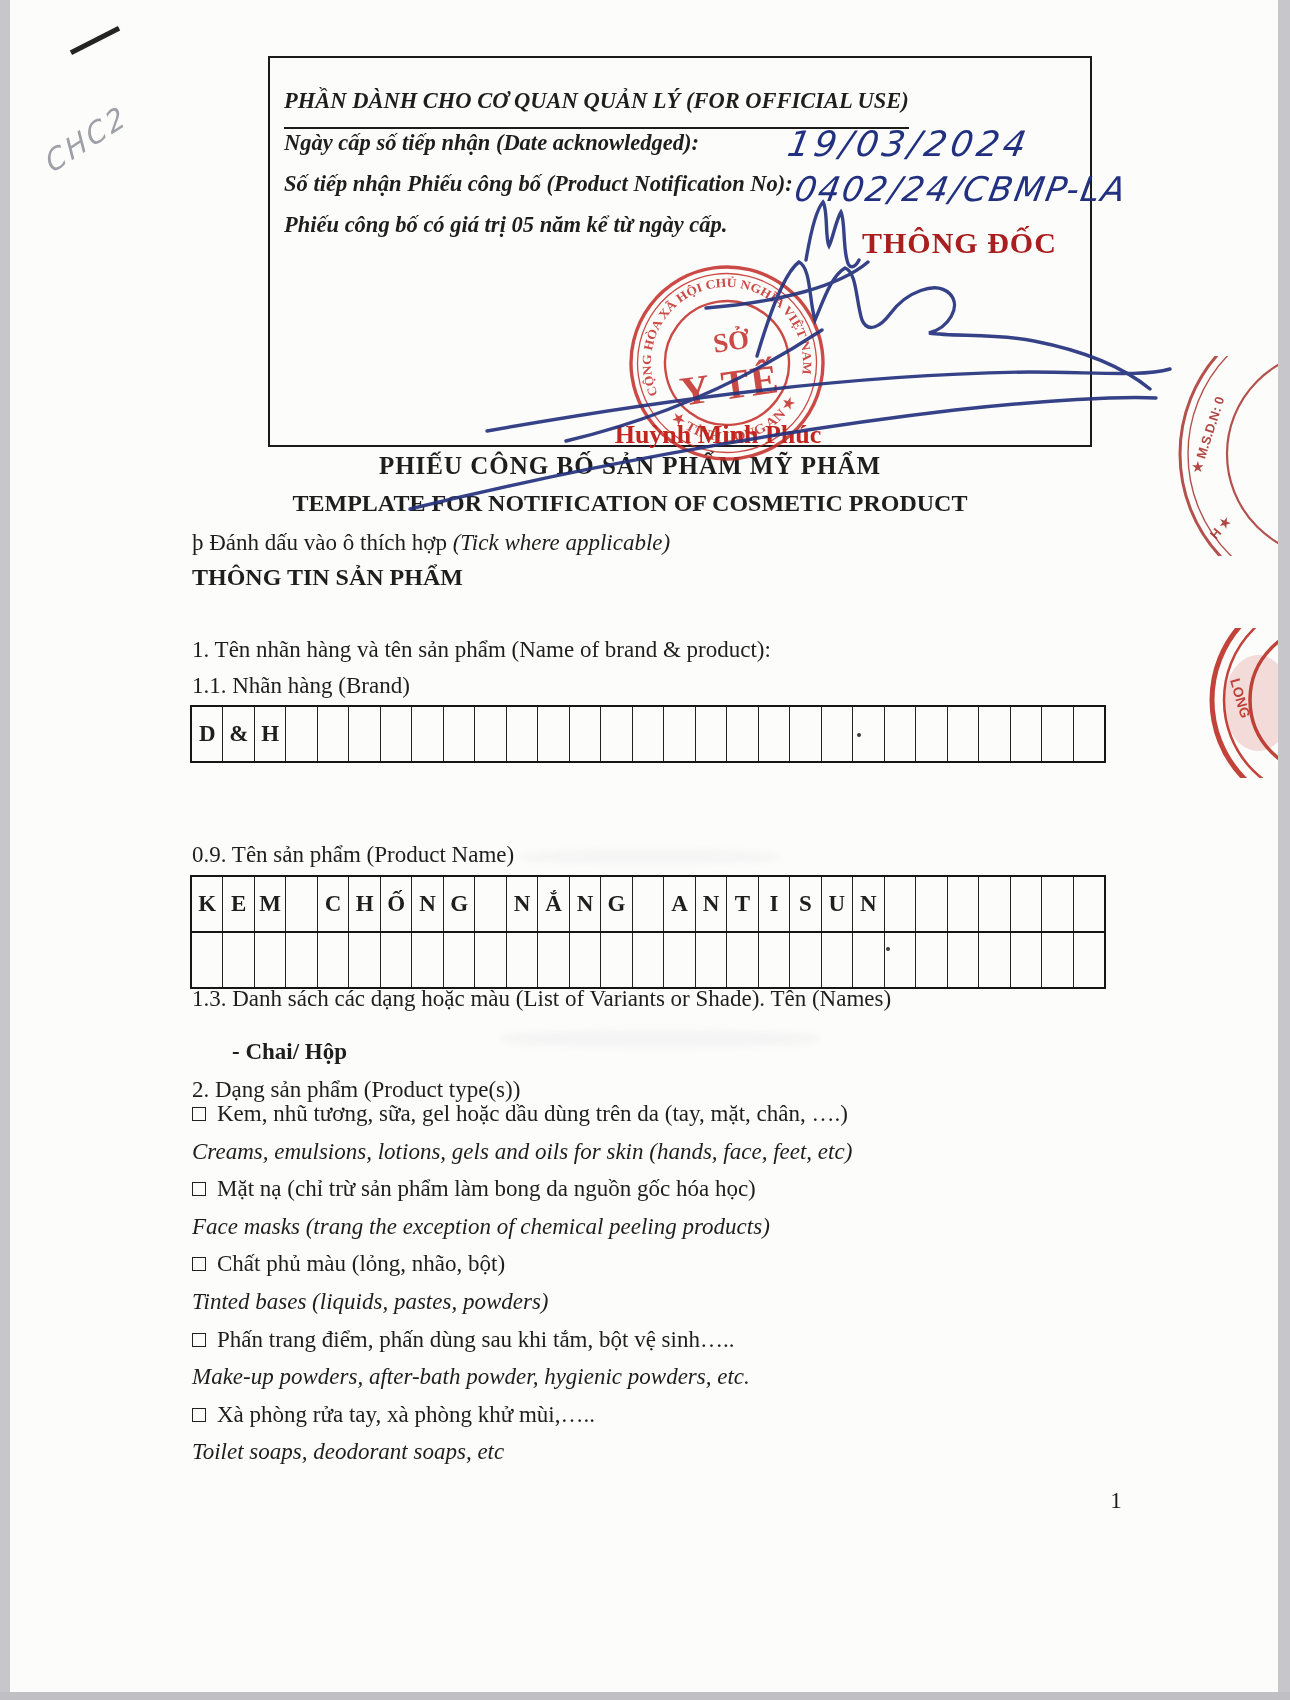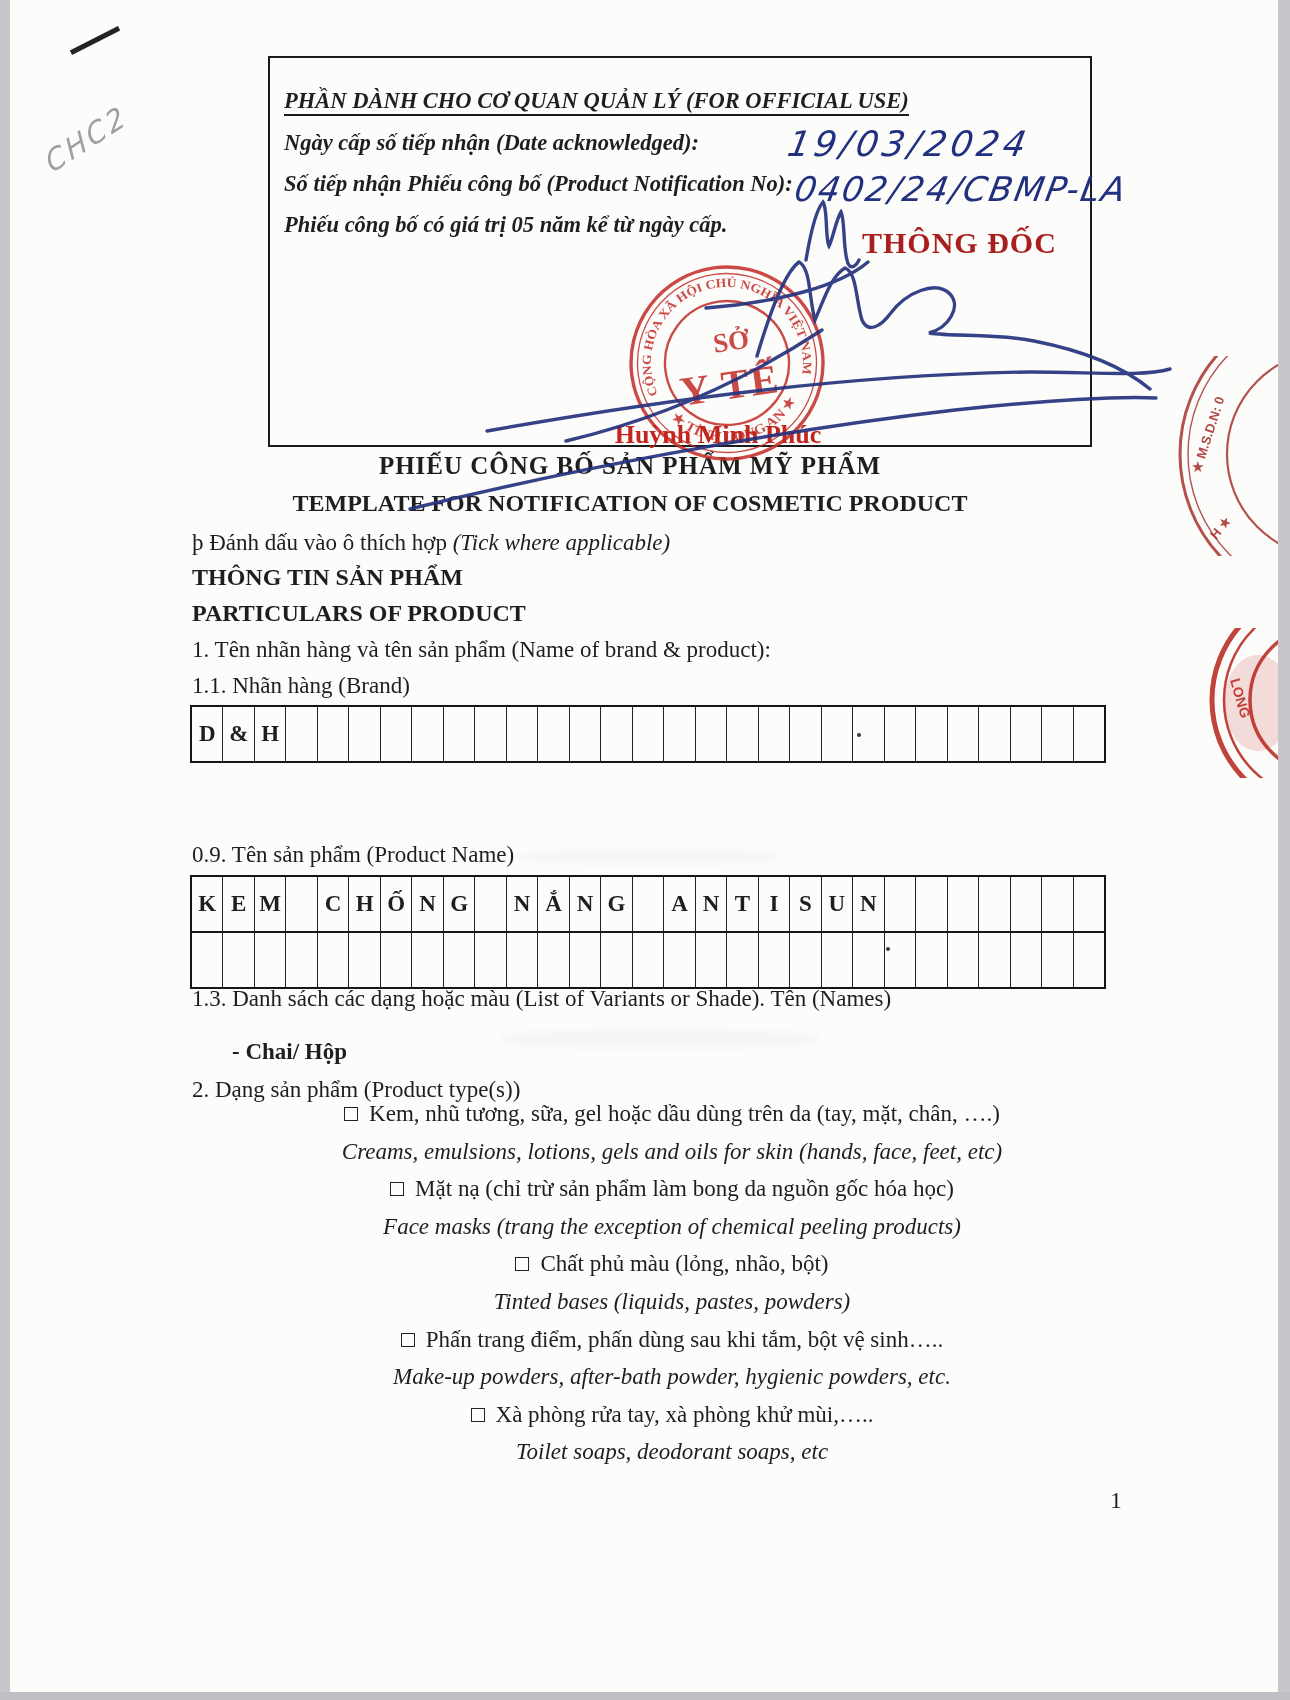--- a/index.html
+++ b/index.html
@@ -12,21 +12,21 @@
   .edge-right{left:1278px;top:0;width:12px;height:1700px;}
   .edge-bottom{left:0;top:1692px;width:1290px;height:8px;background:#bfbfc4;}
   
   .pen-dash{left:68px;top:38px;width:54px;height:0;border-top:5px solid #232323;transform:rotate(-27deg);}
   .scribble{left:40px;top:122px;font-family:"DejaVu Sans",sans-serif;font-style:italic;font-size:29px;
             color:#8f8f99;transform:rotate(-33deg) skewX(-8deg);letter-spacing:3px;opacity:.85;}
   
   .obox{left:268px;top:56px;width:820px;height:387px;border:2.5px solid #1b1b1b;}
   .obox-line{position:absolute;left:284px;font-weight:bold;font-style:italic;font-size:22.5px;white-space:nowrap;}
   .obox-title{top:88px;}
-  .obox-title span{border-bottom:2.2px solid #1b1b1b;padding-bottom:1px;}
+  .obox-title span{border-bottom:2.2px solid #1b1b1b;padding-bottom:14px;}
   .l-date{top:130px;}
   .l-notif{top:171px;}
   .l-valid{top:212px;}
   .hand{position:absolute;font-family:"DejaVu Sans",sans-serif;font-style:italic;color:#21307f;
         transform:skewX(-10deg);white-space:nowrap;z-index:6;}
   .hand-date{left:788px;top:124px;font-size:35px;letter-spacing:4px;}
   .hand-notif{left:795px;top:169px;font-size:34px;letter-spacing:2px;}
   .director{left:862px;top:226px;font-size:30px;font-weight:bold;color:#a91e1e;letter-spacing:1px;z-index:7;}
   .name{left:600px;top:420px;width:236px;text-align:center;font-size:26px;font-weight:bold;color:#c3261f;z-index:8;}
   
@@ -49,21 +49,21 @@
   .grid-brand{top:705px;}
   .grid-product{top:875px;}
   .grow{display:flex;height:54px;}
   .grow + .grow{border-top:2px solid #161616;}
   .gcell{flex:1 1 0;border-right:1.6px solid #222;display:flex;align-items:center;justify-content:center;
          font-weight:bold;font-size:23px;font-family:"Liberation Serif",serif;}
   .gcell:last-child{border-right:none;}
   .dot{position:absolute;width:4px;height:4px;border-radius:50%;background:#3a3a3a;z-index:5;}
   
   .types{left:192px;top:1101px;width:960px;font-size:23px;}
-  .types .line{height:37.6px;white-space:nowrap;text-align:center;}
+  .types .line{height:37.6px;white-space:nowrap;}
   .types .en{font-style:italic;}
   .cb{display:inline-block;width:12px;height:12px;border:1.8px solid #222;margin-right:11px;
       vertical-align:baseline;position:relative;top:0px;}
   .pageno{left:1096px;top:1488px;width:40px;text-align:center;font-size:23px;}
   svg{position:absolute;overflow:visible;}
   .svg-clip{overflow:hidden !important;}
   .ghost{position:absolute;background:rgba(110,110,140,.05);filter:blur(3px);border-radius:40%;}
 </style>
 </head>
 <body>
@@ -132,21 +132,20 @@
     <text transform="translate(34,52) rotate(74)" font-family="Liberation Sans, sans-serif" font-size="14" font-weight="bold" fill="#bb2f26" opacity="0.9">LONG</text>
   </svg>
 
   <div class="abs tcenter title-vi">PHIẾU CÔNG BỐ SẢN PHẨM MỸ PHẨM</div>
   <div class="abs tcenter title-en">TEMPLATE FOR NOTIFICATION OF COSMETIC PRODUCT</div>
 
   <div class="bodyline l-tick">
     <span>þ Đánh dấu vào ô thích hợp </span><i>(Tick where applicable)</i>
   </div>
   <div class="bodyline b l-info-vi">THÔNG TIN SẢN PHẨM</div>
-  <div class="bodyline b l-info-en">PARTICULARS OF PRODUCT</div>
   <div class="bodyline l-s1">1. Tên nhãn hàng và tên sản phẩm (Name of brand &amp; product):</div>
   <div class="bodyline l-s11">1.1. Nhãn hàng (Brand)</div>
 
   <div class="grid grid-brand" id="brand-grid">
       <div class="grow">
         <div class="gcell">D</div>
         <div class="gcell">&amp;</div>
         <div class="gcell">H</div>
         <div class="gcell"></div>
         <div class="gcell"></div>

